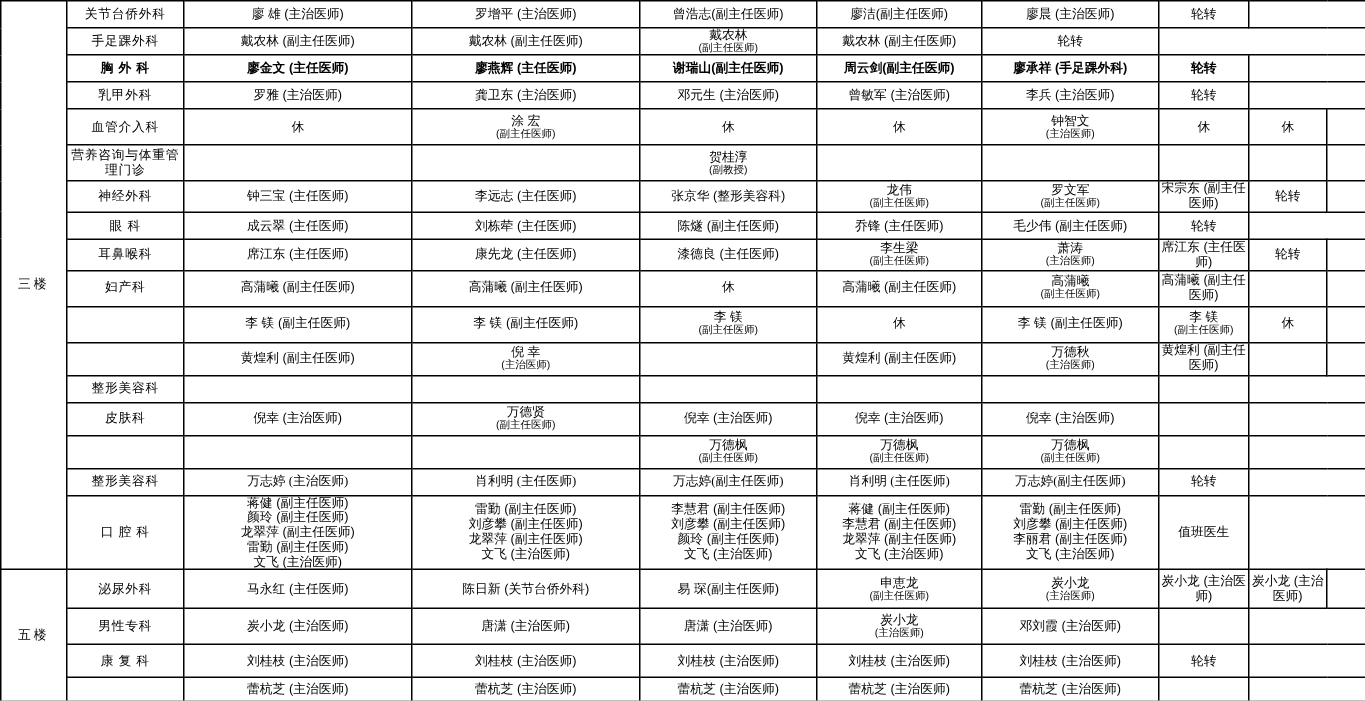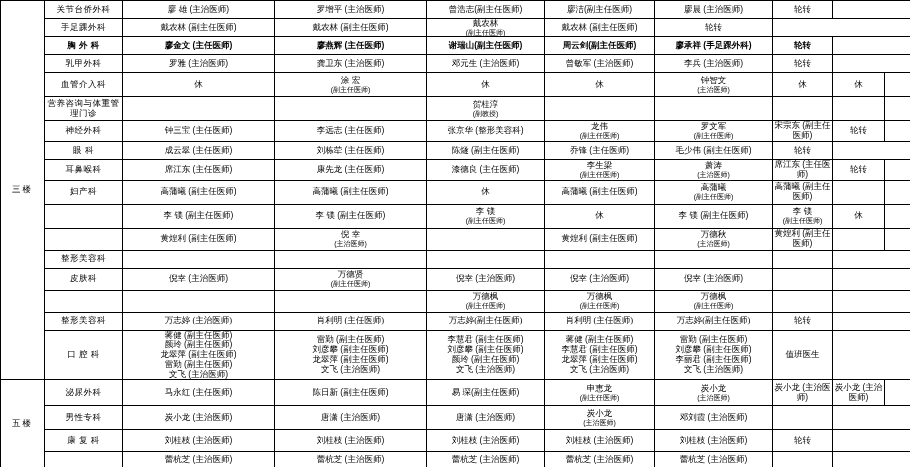--- a/index.html
+++ b/index.html
@@ -756,21 +756,21 @@
         <tr style="height: 26px;">
           <td class="floor" rowspan="4">五楼</td>
           <td class="dept">泌尿外科</td>
           <td>
             <div class="cellbox">
               <span class="line">马永红 (主任医师)</span>
             </div>
           </td>
           <td>
             <div class="cellbox">
-              <span class="line">陈日新 (副主任医师)</span>
+              <span class="line">陈日新 (关节台侨外科)</span>
             </div>
           </td>
           <td>
             <div class="cellbox">
               <span class="line">易  琛(副主任医师)</span>
             </div>
           </td>
           <td>
             <div class="cellbox">
               <span class="line">申恵龙</span>

